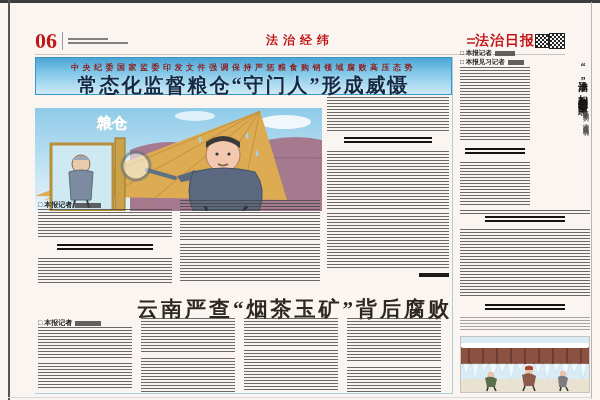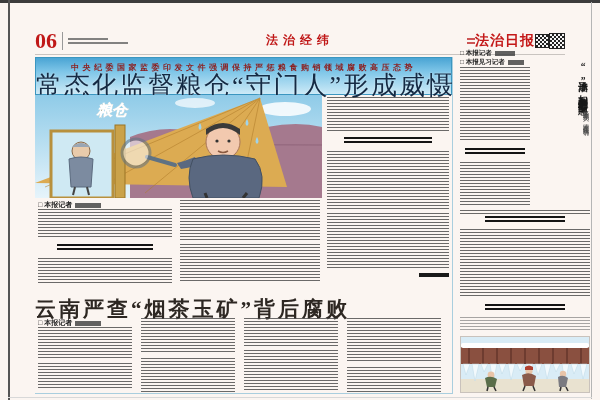--- a/index.html
+++ b/index.html
@@ -35,24 +35,24 @@
   .endmark{height:4px;width:30px;margin-left:auto;background:#1a1a1a;}
   .byline{font-size:7px;color:#222;font-weight:bold;white-space:nowrap;line-height:9px;}
   .namebar{display:inline-block;width:26px;height:5px;background:rgba(60,60,60,.8);vertical-align:middle;margin-left:3px;}
   .col{display:flex;flex-direction:column;}
   .gap{height:4px;flex:none;}
 
   
   .banner{background:linear-gradient(180deg,#4aa4d4 0%,#7fc6e8 38%,#cdeaf7 100%);
      border:1px solid #3b96c0;box-sizing:border-box;text-align:center;}
   .kicker{font-size:8px;font-weight:bold;color:#8c1f1f;letter-spacing:3.5px;margin-top:4px;white-space:nowrap;}
-  .headline1{font-family:"Liberation Serif",serif;font-weight:normal;font-size:26px;color:#142a44;
+  .headline1{font-family:"Liberation Serif",serif;font-weight:bold;font-size:20px;color:#142a44;
      letter-spacing:2px;line-height:25px;white-space:nowrap;text-shadow:0 0 2px rgba(255,255,255,.6);}
   .headline2{font-family:"Liberation Serif",serif;font-weight:bold;font-size:21px;color:#2d2722;
-     letter-spacing:3px;text-align:left;white-space:nowrap;}
+     letter-spacing:3px;text-align:right;white-space:nowrap;}
   .kicker2{font-size:8px;font-weight:bold;color:#333;letter-spacing:5px;text-align:center;white-space:nowrap;}
 
   
   .v-wrap{writing-mode:vertical-rl;text-orientation:upright;display:flex;}
   .v-headline{font-family:"Liberation Serif",serif;font-weight:bold;font-size:9.5px;color:#181818;
      letter-spacing:1px;line-height:14px;}
   .v-subtitle{font-size:6px;color:#4a4a4a;letter-spacing:1px;line-height:9px;margin-top:6px;}
 
   .rule-v{width:1px;background:#a9cede;}
   .rule-h{height:1px;background:#a9cede;}
@@ -87,21 +87,21 @@
       <span class="qr" style="width:14px;height:14px;"></span>
     </div>
   </div>
   <div class="abs hdr-rule" style="left:35px;top:54px;width:530px;"></div>
 
   <div class="abs banner" style="left:35px;top:57px;width:417px;height:38px;">
     <div class="kicker">中央纪委国家监委印发文件强调保持严惩粮食购销领域腐败高压态势</div>
     <div class="headline1">常态化监督粮仓“守门人”形成威慑</div>
   </div>
 
-  <div class="abs" style="left:35px;top:95px;width:287px;height:108px;font-style:italic;">
+  <div class="abs" style="left:35px;top:108px;width:287px;height:108px;">
     <svg width="287" height="103" viewBox="0 0 287 103">
       <defs>
         <linearGradient id="sky1" x1="0" y1="0" x2="0" y2="1">
           <stop offset="0" stop-color="#8fcbe8"></stop>
             <stop offset="1" stop-color="#e6f4fb"></stop>
         </linearGradient>
       </defs>
       <rect x="0" y="0" width="287" height="103" fill="url(#sky1)"></rect>
       <ellipse cx="250" cy="14" rx="26" ry="7" fill="#ffffff" opacity="0.85"></ellipse>
       <ellipse cx="160" cy="8" rx="20" ry="5" fill="#ffffff" opacity="0.7"></ellipse>

